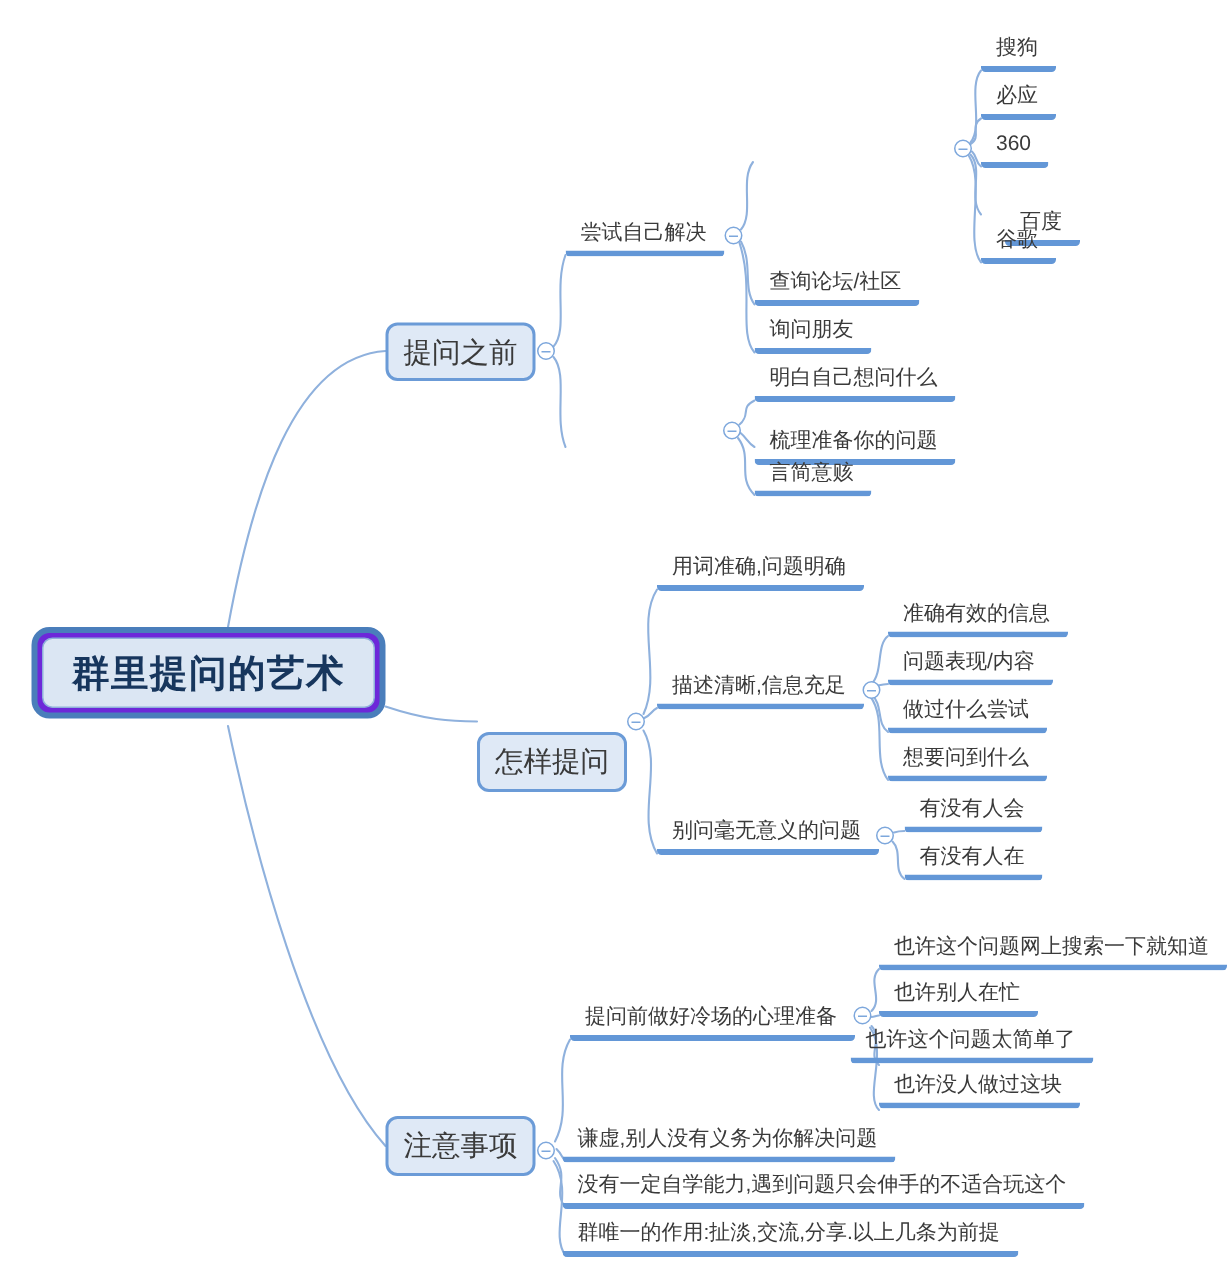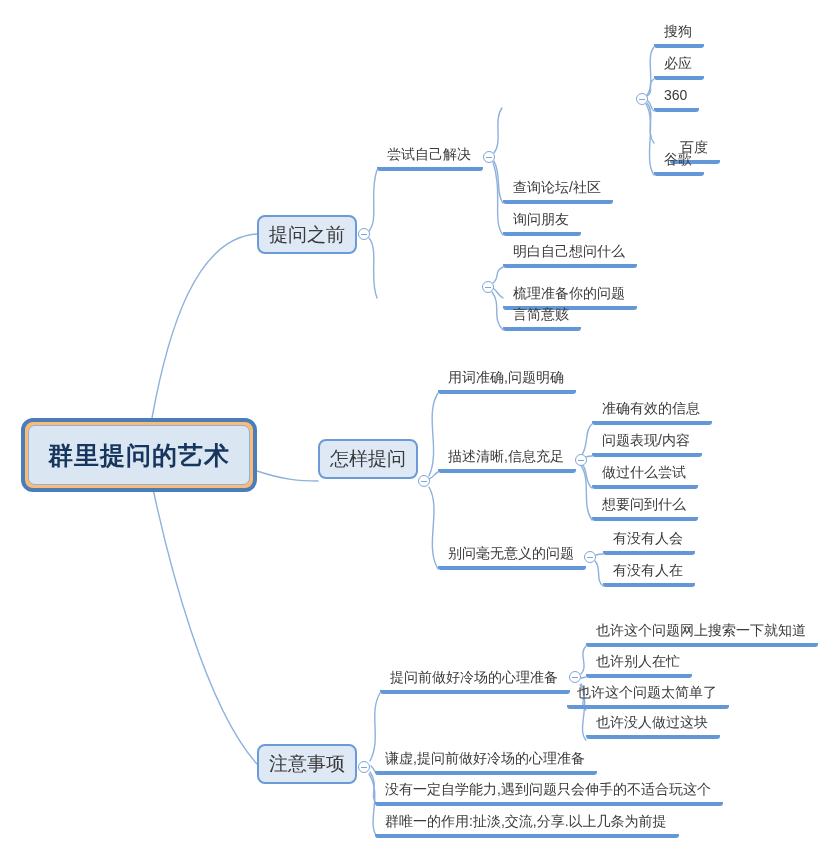--- a/index.html
+++ b/index.html
@@ -16,22 +16,22 @@
   .canvas{
     position:relative;width:818px;height:855px;background:#ffffff;overflow:hidden;
     font-family:"Liberation Sans","DejaVu Sans",sans-serif;color:var(--text);
   }
   svg.links{position:absolute;left:0;top:0;width:818px;height:855px;}
   path.link{fill:none;stroke:var(--connector);stroke-width:1.4;stroke-linecap:round;}
 
   .topic{position:absolute;box-sizing:border-box;cursor:default;}
 
   .root-topic{
-    left:21px;top:418px;width:236px;height:74px;
-    border:4px solid var(--accent);border-radius:12px;background:#fdba74;padding:3px;
+    left:21px;top:418px;width:236px;height:61px;
+    border:4px solid var(--accent);border-radius:12px;background:#6d28d9;padding:3px;
   }
   .root-inner{
     width:100%;height:100%;box-sizing:border-box;
     background:var(--root-fill);border:1px solid #8fb0da;border-radius:7px;
     display:flex;align-items:center;justify-content:center;
     font-size:25px;font-weight:bold;color:var(--root-text);letter-spacing:1px;white-space:nowrap;
   }
   .branch-topic{
     width:100px;height:39px;
     border:2px solid var(--node-border);border-radius:8px;background:var(--node-fill);
@@ -101,21 +101,21 @@
     <path class="link" d="M 581,678 C 583,678 584,677 586,677"></path>
     <path class="link" d="M 581,684 C 589,693 578,703 586,710"></path>
     <path class="link" d="M 580,685 C 592,702 576,730 586,740"></path>
   </svg>
 
   <div class="topic root-topic">
     <div class="root-inner">群里提问的艺术</div>
   </div>
 
   <div class="topic branch-topic" style="left:257px;top:215px;">提问之前</div>
-  <div class="topic branch-topic" style="left:318px;top:439px;height:40px;">怎样提问</div>
+  <div class="topic branch-topic" style="left:318px;top:488px;height:40px;">怎样提问</div>
   <div class="topic branch-topic" style="left:257px;top:744px;height:40px;">注意事项</div>
 
   <div class="topic line-topic" style="left:377px;top:144px;">尝试自己解决</div>
 
   <div class="topic line-topic" style="left:503px;top:177px;">查询论坛/社区</div>
   <div class="topic line-topic" style="left:503px;top:209px;">询问朋友</div>
 
   <div class="topic line-topic" style="left:654px;top:21px;">搜狗</div>
   <div class="topic line-topic" style="left:654px;top:53px;">必应</div>
   <div class="topic line-topic" style="left:654px;top:85px;">360</div>
@@ -132,21 +132,21 @@
 
   <div class="topic line-topic" style="left:592px;top:398px;">准确有效的信息</div>
   <div class="topic line-topic" style="left:592px;top:430px;">问题表现/内容</div>
   <div class="topic line-topic" style="left:592px;top:462px;">做过什么尝试</div>
   <div class="topic line-topic" style="left:592px;top:494px;">想要问到什么</div>
 
   <div class="topic line-topic" style="left:603px;top:528px;">有没有人会</div>
   <div class="topic line-topic" style="left:603px;top:560px;">有没有人在</div>
 
   <div class="topic line-topic" style="left:380px;top:667px;">提问前做好冷场的心理准备</div>
-  <div class="topic line-topic" style="left:375px;top:748px;">谦虚,提问前做好冷场的心理准备</div>
+  <div class="topic line-topic" style="left:375px;top:748px;">谦虚,别人没有义务为你解决问题</div>
   <div class="topic line-topic" style="left:375px;top:779px;">没有一定自学能力,遇到问题只会伸手的不适合玩这个</div>
   <div class="topic line-topic" style="left:375px;top:811px;">群唯一的作用:扯淡,交流,分享.以上几条为前提</div>
 
   <div class="topic line-topic" style="left:586px;top:620px;">也许这个问题网上搜索一下就知道</div>
   <div class="topic line-topic" style="left:586px;top:651px;">也许别人在忙</div>
   <div class="topic line-topic" style="left:567px;top:682px;">也许这个问题太简单了</div>
   <div class="topic line-topic" style="left:586px;top:712px;">也许没人做过这块</div>
 
   <div class="collapse" style="left:358px;top:228px;"></div>
   <div class="collapse" style="left:418px;top:475px;"></div>

